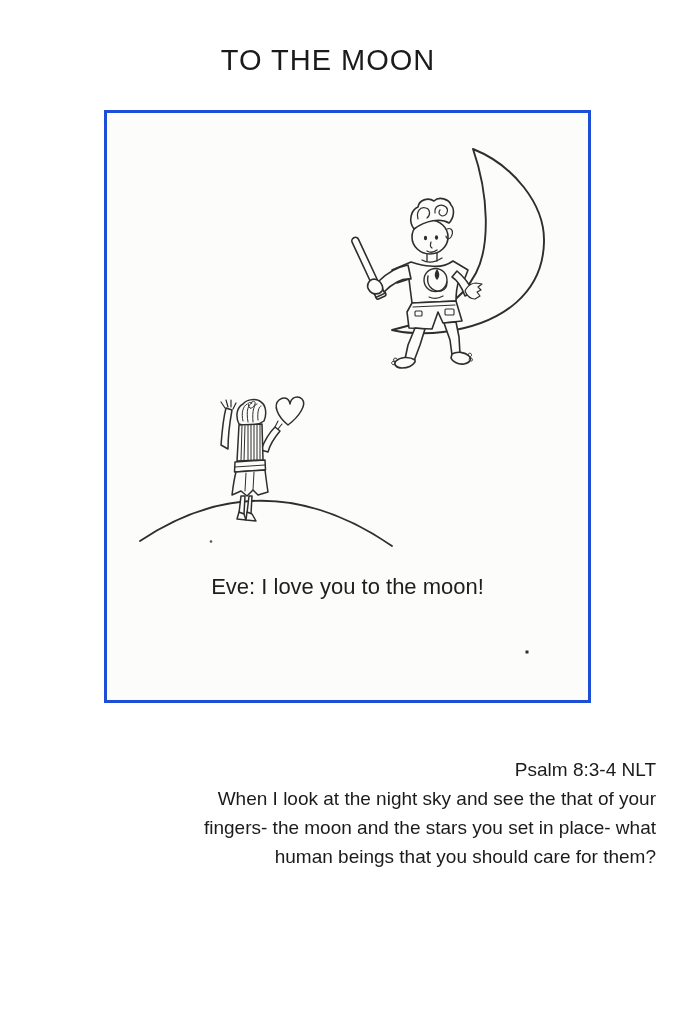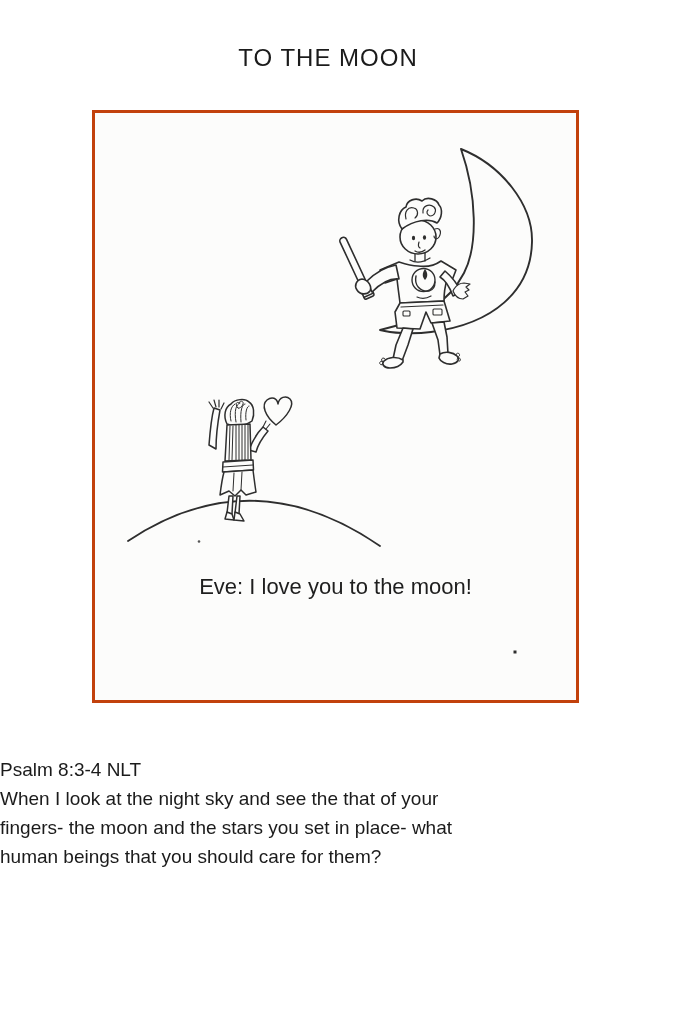--- a/index.html
+++ b/index.html
@@ -5,40 +5,40 @@
   html,body{margin:0;padding:0;}
   body{
     width:675px;height:1024px;position:relative;overflow:hidden;
     background:#ffffff;
     font-family:"Liberation Sans", sans-serif;
     color:#1b1b1b;
   }
   .page-title{
     position:absolute;top:44px;left:0;width:656px;
     text-align:center;
-    font-size:24px;font-weight:400;letter-spacing:1px;
+    font-size:29px;font-weight:400;letter-spacing:1px;
     color:#1b1b1b;
   }
   .card{
-    position:absolute;left:92px;top:110px;width:487px;height:593px;
+    position:absolute;left:104px;top:110px;width:487px;height:593px;
     box-sizing:border-box;
-    border:3px solid #c2410c;
+    border:3px solid #1d4ed8;
     background:#fcfcfb;
   }
   .card svg{position:absolute;left:0;top:0;display:block;}
   .caption{
     position:absolute;left:0;width:481px;text-align:center;
     font-size:22px;line-height:27px;color:#1e1e1e;
   }
   .caption.l1{top:460px;}
   .caption.l2{top:515px;}
   .verse{
     position:absolute;top:755px;left:0;width:626px;
-    text-align:left;
-    font-size:19px;line-height:29px;color:#1b1b1b;
+    text-align:right;
+    font-size:19px;line-height:29px;color:#1b1b1b;padding-left:30px;
   }
 </style>
 </head>
 <body>
 
 <div>
 
   <div class="page-title">TO THE MOON</div>
 
   <div class="card">

